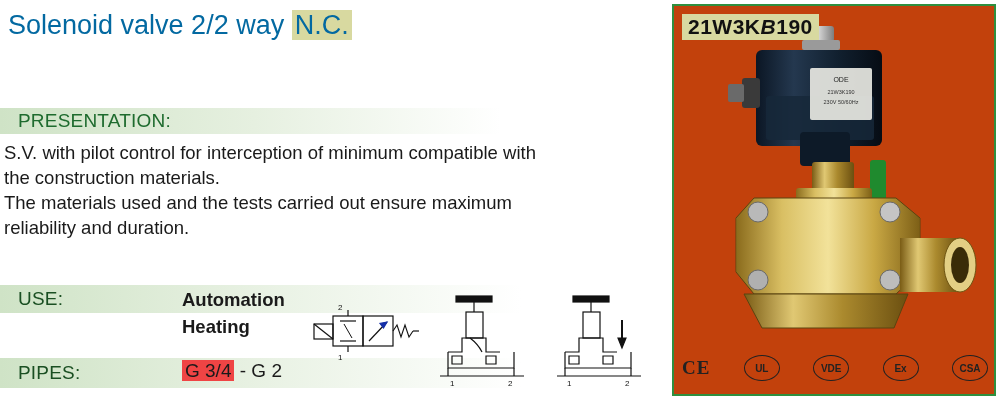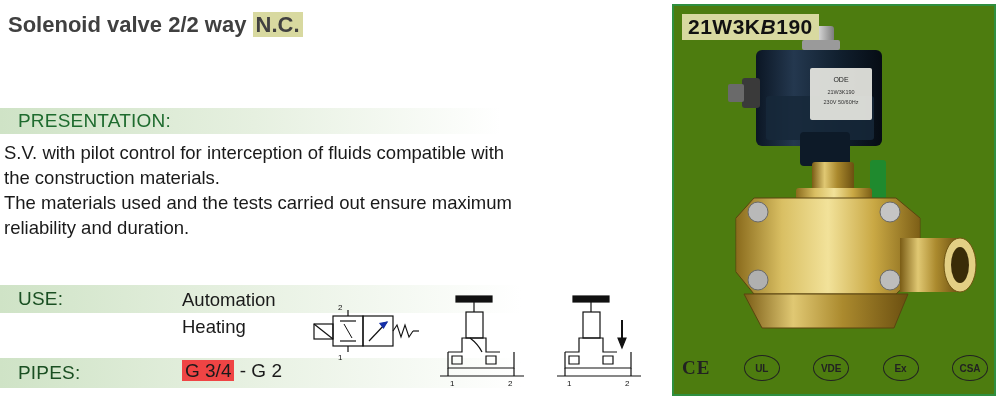--- a/index.html
+++ b/index.html
@@ -28,23 +28,23 @@
     height: 400px;
   }
 
   .title-block {
     position: absolute;
     left: 8px;
     top: 8px;
     width: 650px;
   }
   .title-line {
-    font-size: 22px;
-    font-weight: bold;
-    color: #404040;
+    font-size: 27px;
+    font-weight: normal;
+    color: #0369a1;
     line-height: 34px;
     white-space: nowrap;
   }
   .title-hl {
     background: #d8d9a0;
     padding: 0 3px;
   }
 
   .section-bar {
     position: relative;
@@ -90,20 +90,21 @@
   }
   #use-bar .bar-label { font-size: 19px; color:#1a4f22; }
 
   .use-values {
     position: absolute;
     left: 182px;
     top: 286px;
     font-size: 18.5px;
     color: #1a1a1a;
     line-height: 27px;
+    font-weight: bold;
   }
 
   #pipes-bar {
     position: absolute;
     left: 0;
     top: 358px;
     width: 668px;
     height: 30px;
     background: linear-gradient(to right, #cfe3c6 0%, #e9f2e4 40%, #ffffff 78%, #ffffff 100%);
   }
@@ -131,21 +132,21 @@
   }
 
   
   .right-panel {
     position: absolute;
     left: 672px;
     top: 4px;
     width: 324px;
     height: 392px;
     border: 2px solid #2f8f3f;
-    background: #4d7c0f;
+    background: #c2410c;
     box-sizing: border-box;
   }
   .code-badge {
     position: absolute;
     left: 8px;
     top: 8px;
     font-size: 21px;
     font-weight: bold;
     color: #111;
     background: #d8d9a0;
@@ -203,21 +204,21 @@
       <div class="title-line">
         <span>Solenoid valve 2/2 way </span><span class="title-hl">N.C.</span>
       </div>
     </div>
 
     <div class="section-bar" id="presentation-bar">
       <span class="bar-label">PRESENTATION:</span>
     </div>
 
     <div class="presentation-text">
-      <p>S.V. with pilot control for interception of fluids compatible with</p>
+      <p>S.V. with pilot control for interception of minimum compatible with</p>
       <p>the construction materials.</p>
       <p>The materials used and the tests carried out ensure maximum</p>
       <p>reliability and duration.</p>
     </div>
 
     <div class="section-bar" id="use-bar">
       <span class="bar-label">USE:</span>
     </div>
     <div class="use-values">
       <div>Automation</div>

